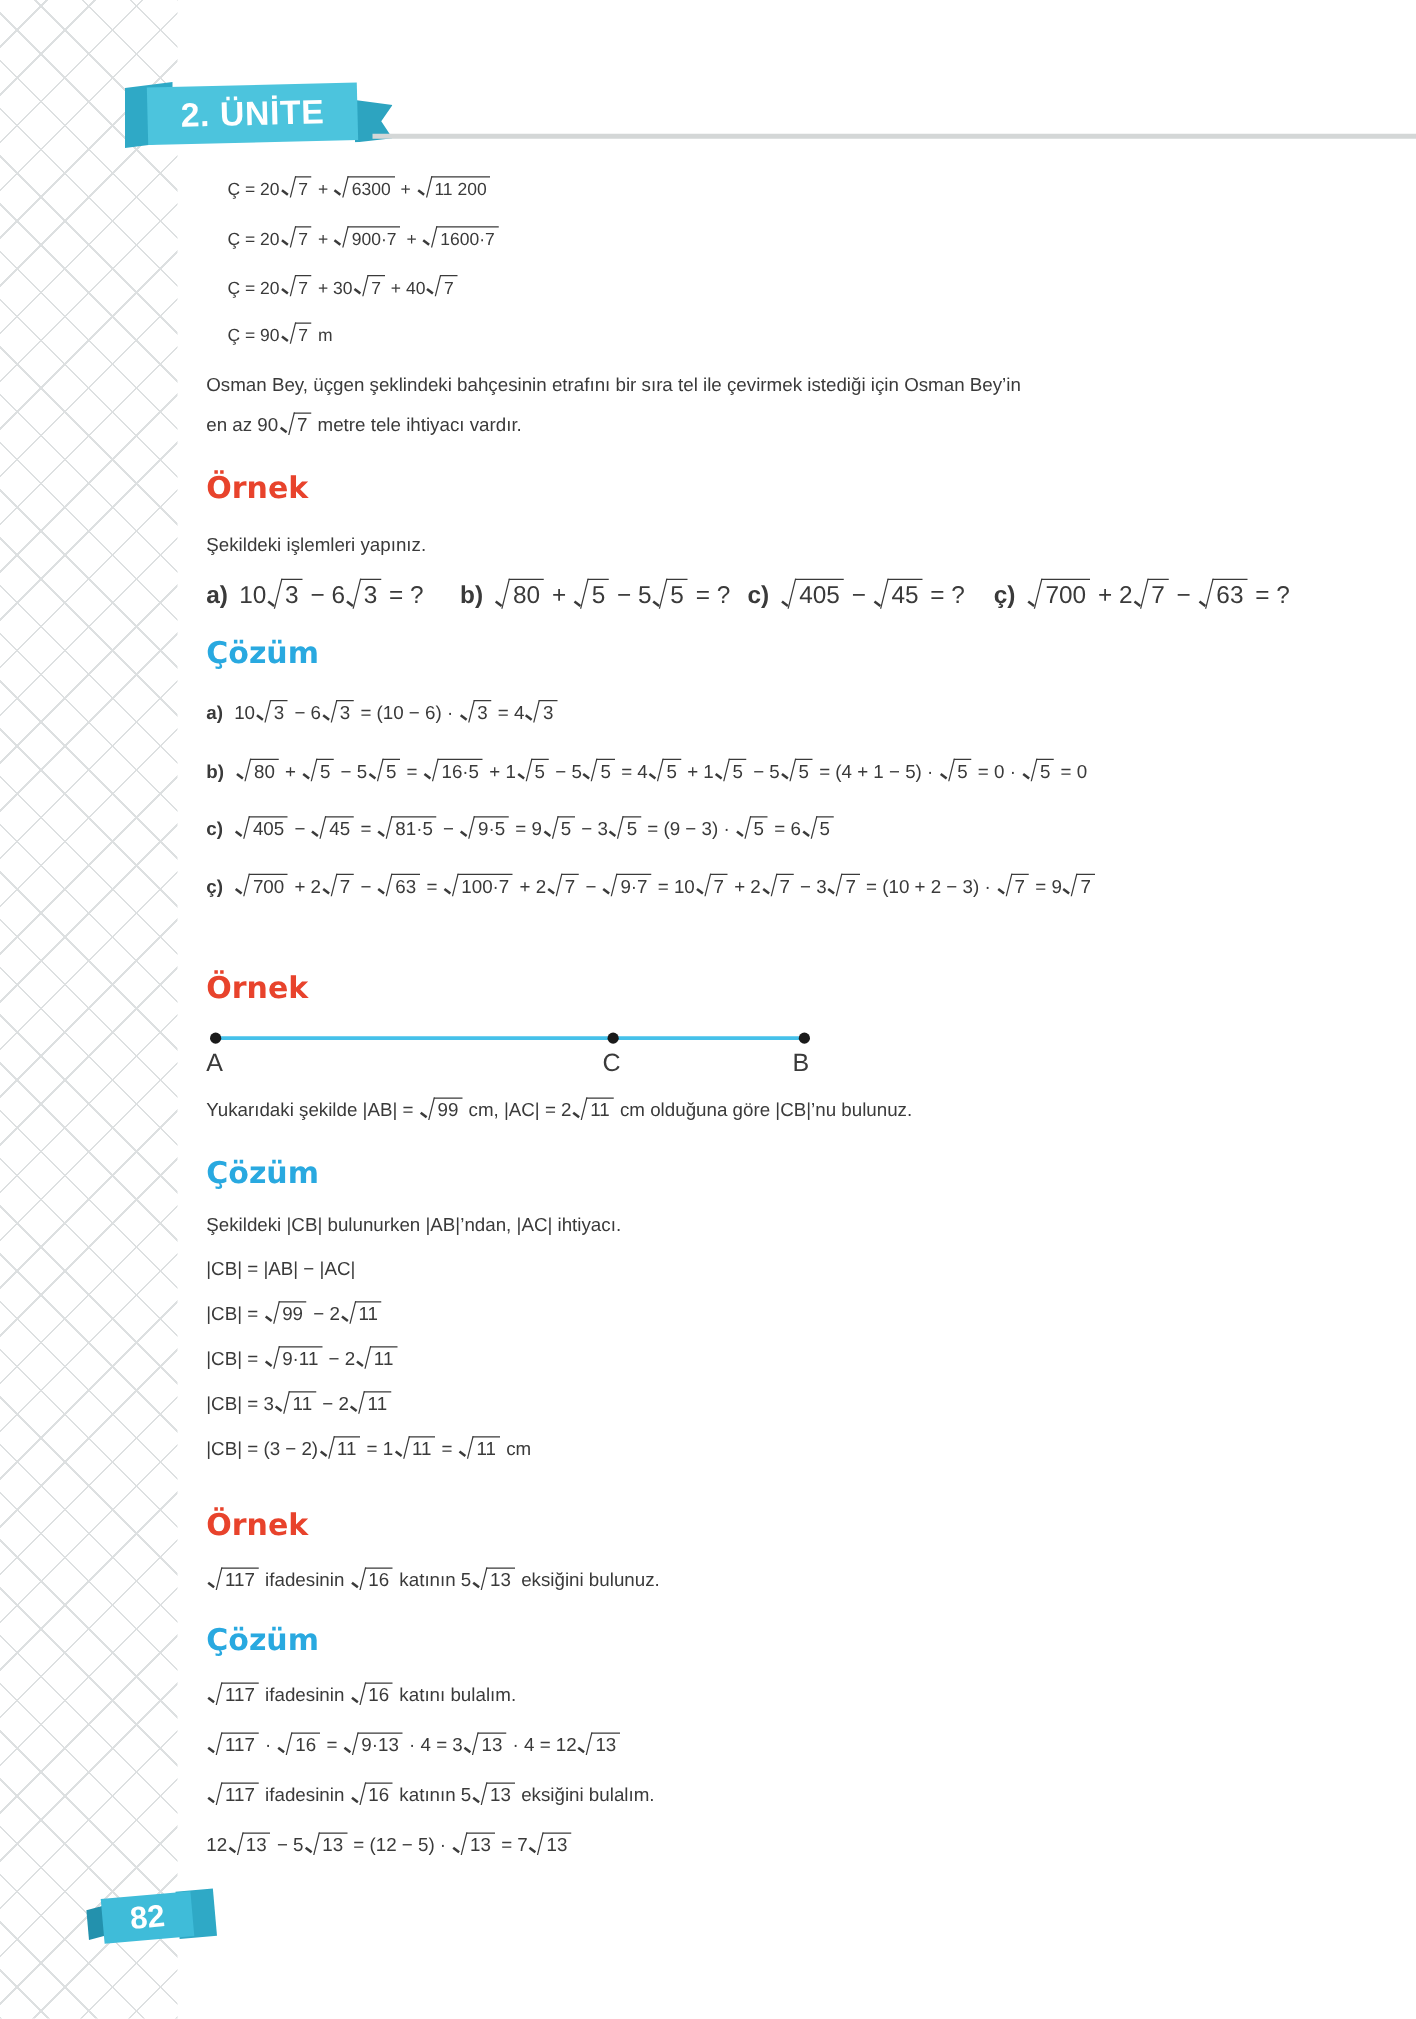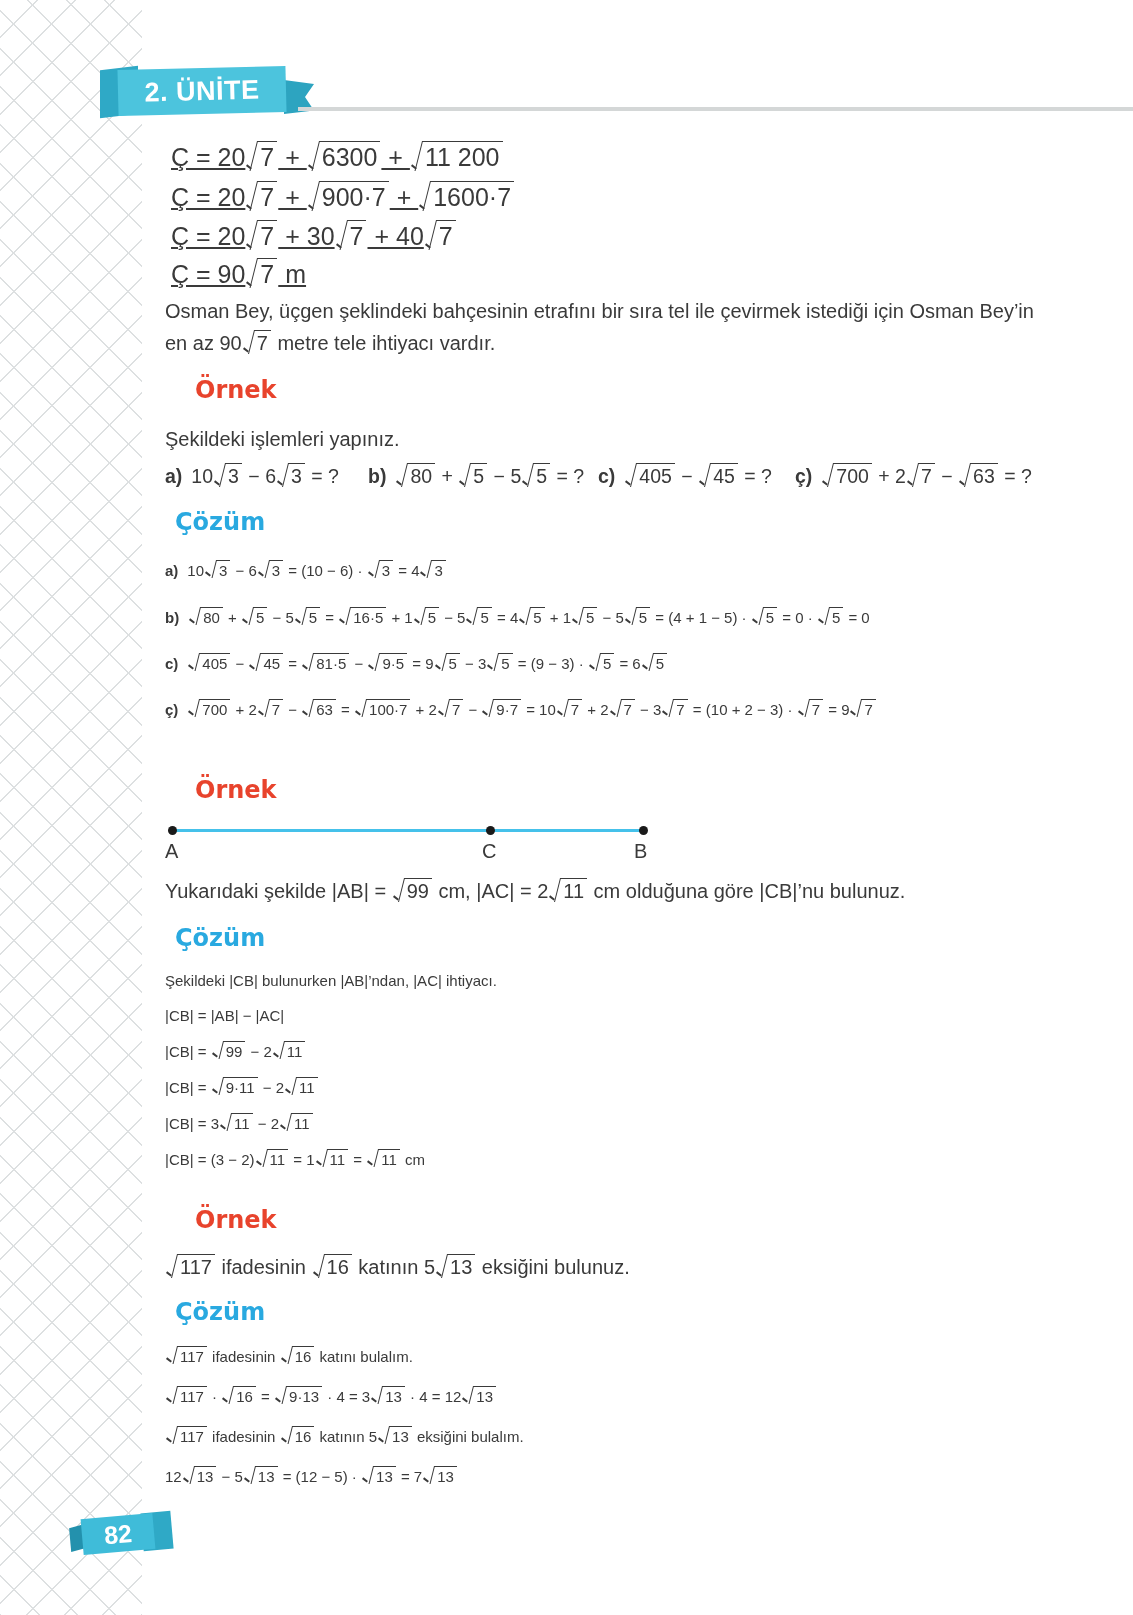--- a/index.html
+++ b/index.html
@@ -19,26 +19,26 @@
   .ub-backflap { position:absolute; left:2px; top:6px; width:38px; height:48px; background:#2fa9c6; transform:skewY(-7deg); }
   .ub-rightfold { position:absolute; left:186px; top:18px; width:30px; height:34px; background:#2da4c0;
     clip-path:polygon(0 0, 100% 12%, 70% 50%, 100% 90%, 0 100%); }
   .ub-main { position:absolute; left:20px; top:6px; width:168px; height:46px; background:#4cc4dd;
     transform:rotate(-1.4deg); display:flex; align-items:center; justify-content:center; }
   .ub-main span { color:#ffffff; font-weight:bold; font-size:27px; letter-spacing:0.5px; }
   .header-rule { position:absolute; left:298px; top:107px; width:835px; height:4px; background:#d4d7d7; }
 
   
   .abs { position:absolute; white-space:nowrap; }
-  .eq { left:171px; font-size:25px;text-decoration:underline; }
-  .para { left:165px; font-size:20px; }
+  .eq { left:182px; font-size:14px; }
+  .para { left:165px; font-size:15px; }
   .mathline { left:165px; font-size:15px; }
   .heading { left:165px; font-size:24px; font-weight:bold; font-family:"DejaVu Sans", sans-serif; }
-  .heading.red  { color:#e8432c;margin-left:30px; }
-  .heading.blue { color:#29a9e0;margin-left:10px; }
+  .heading.red  { color:#e8432c; }
+  .heading.blue { color:#29a9e0; }
   .plabel { font-weight:bold; margin-right:9px; }
 
   
   .sq { display:inline-block; position:relative; border-top:1.7px solid #3a3a3a;
         padding:1px 3px 0 3px; margin-left:12px; margin-right:1px; white-space:nowrap; }
   .sq::before { content:""; position:absolute; top:-1.5px; bottom:2px; left:-6px; width:6px;
         border-right:1.7px solid #3a3a3a; transform:skewX(-14deg); transform-origin:100% 0; }
   .sq::after { content:""; position:absolute; left:-11px; bottom:4px; width:6px; height:1.8px;
         background:#3a3a3a; transform:rotate(38deg); }
 

